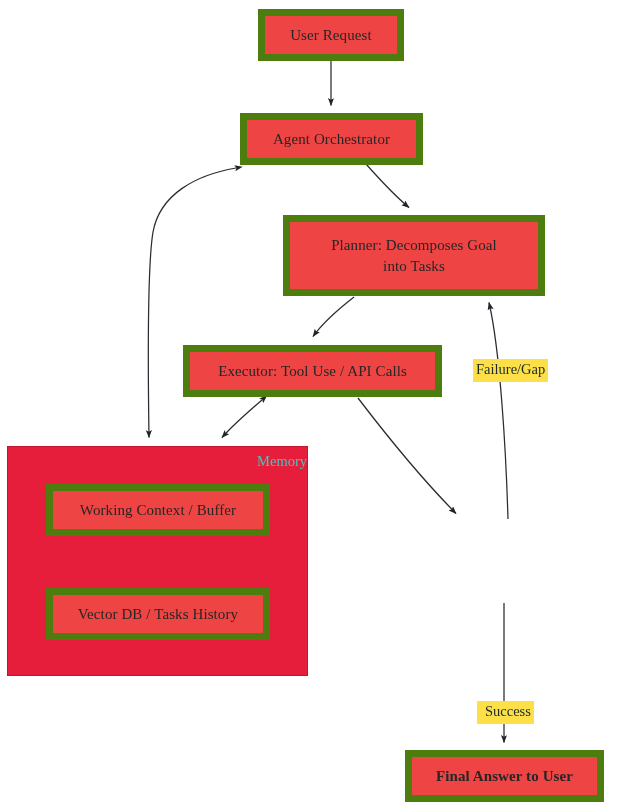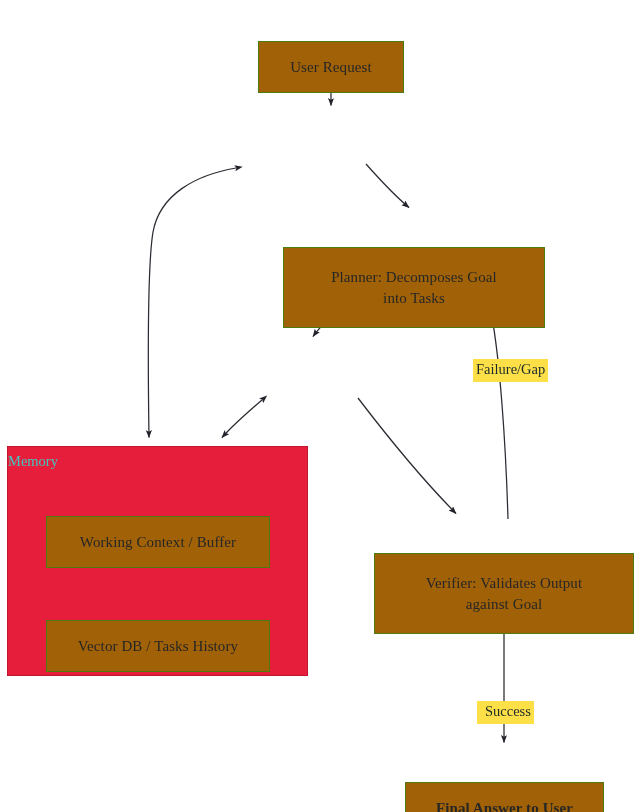--- a/index.html
+++ b/index.html
@@ -25,47 +25,46 @@
     left: 0;
     top: 0;
     width: 642px;
     height: 812px;
     pointer-events: none;
     overflow: visible;
   }
   .node {
     position: absolute;
     box-sizing: border-box;
-    background: #a16207;
-    border: 1px solid #4d7c0f;
+    background: #ef4444;
+    border: 7px solid #4d7c0f;
     color: #262626;
     display: flex;
     align-items: center;
     justify-content: center;
     text-align: center;
     font-size: 15px;
     line-height: 1.38;
     letter-spacing: 0.1px;
     white-space: pre-line;
     z-index: 3;
-    margin-top: 32px;
   }
   .cluster {
     position: absolute;
     box-sizing: border-box;
     background: #E61E3C;
     border: 1px solid #c2152f;
     z-index: 1;
   }
   .cluster-title {
     position: absolute;
     left: 0;
     right: 0;
     top: 6px;
-    text-align: left;
+    text-align: right;
     color: #45c6bd;
     font-size: 14.5px;
     z-index: 2;
   }
   .edge-label {
     position: absolute;
     background: #fde047;
     color: #1d2b2b;
     font-size: 14.5px;
     line-height: 1.35;
@@ -112,27 +111,27 @@
   <div class="cluster" style="left:7px; top:446px; width:301px; height:230px;">
     <div class="cluster-title">Memory</div>
   </div>
 
   <div class="node" style="left:46px; top:484px; width:224px; height:52px;">Working Context / Buffer</div>
 
   <div class="node" style="left:46px; top:588px; width:224px; height:52px;">Vector DB / Tasks History</div>
 
   <div class="node" style="left:258px; top:9px; width:146px; height:52px;">User Request</div>
 
+  <div class="node" style="left:240px; top:113px; width:183px; height:52px;">Agent Orchestrator</div>
 
   <div class="node" style="left:283px; top:215px; width:262px; height:81px;">Planner: Decomposes Goal
 into Tasks</div>
 
+  <div class="node" style="left:183px; top:345px; width:259px; height:52px;">Executor: Tool Use / API Calls</div>
 
-  <div class="node" style="left:374px; top:521px; width:260px; height:81px;">Verifier: Validates Output
-against Goal</div>
 
   <div class="node" style="left:405px; top:750px; width:199px; height:52px;font-weight:bold;">Final Answer to User</div>
 
   <div class="edge-label" style="left:473px; top:359px;">Failure/Gap</div>
 
   <div class="edge-label" style="left:477px; top:701px;padding-left:8px;">Success</div>
 
 </div>
 
 </body></html>

